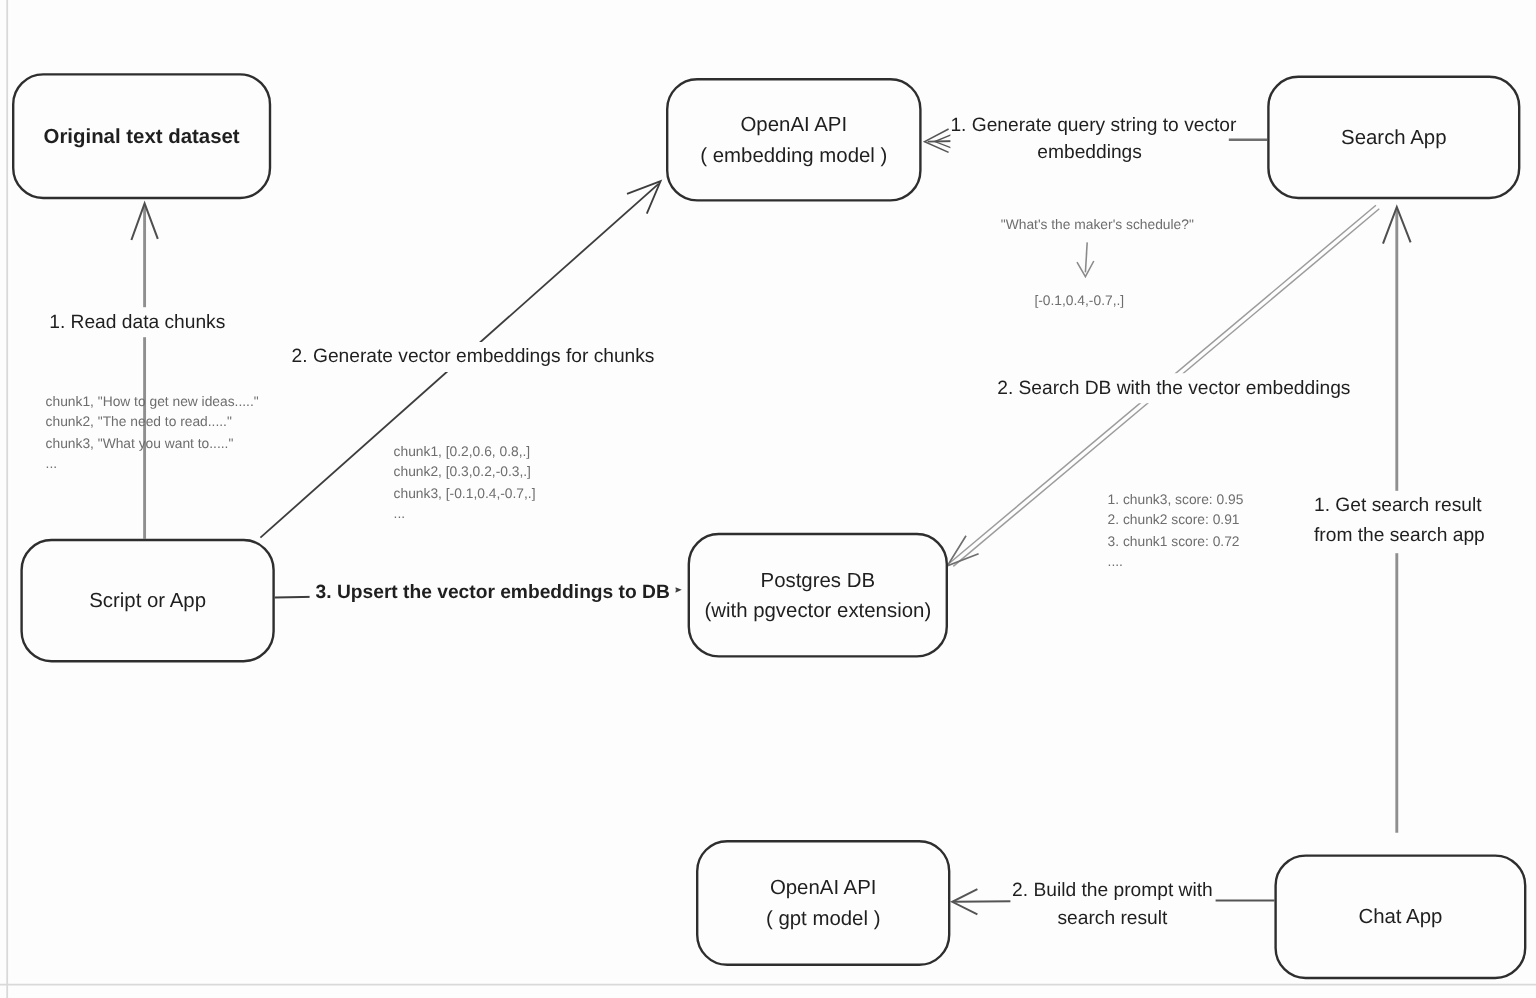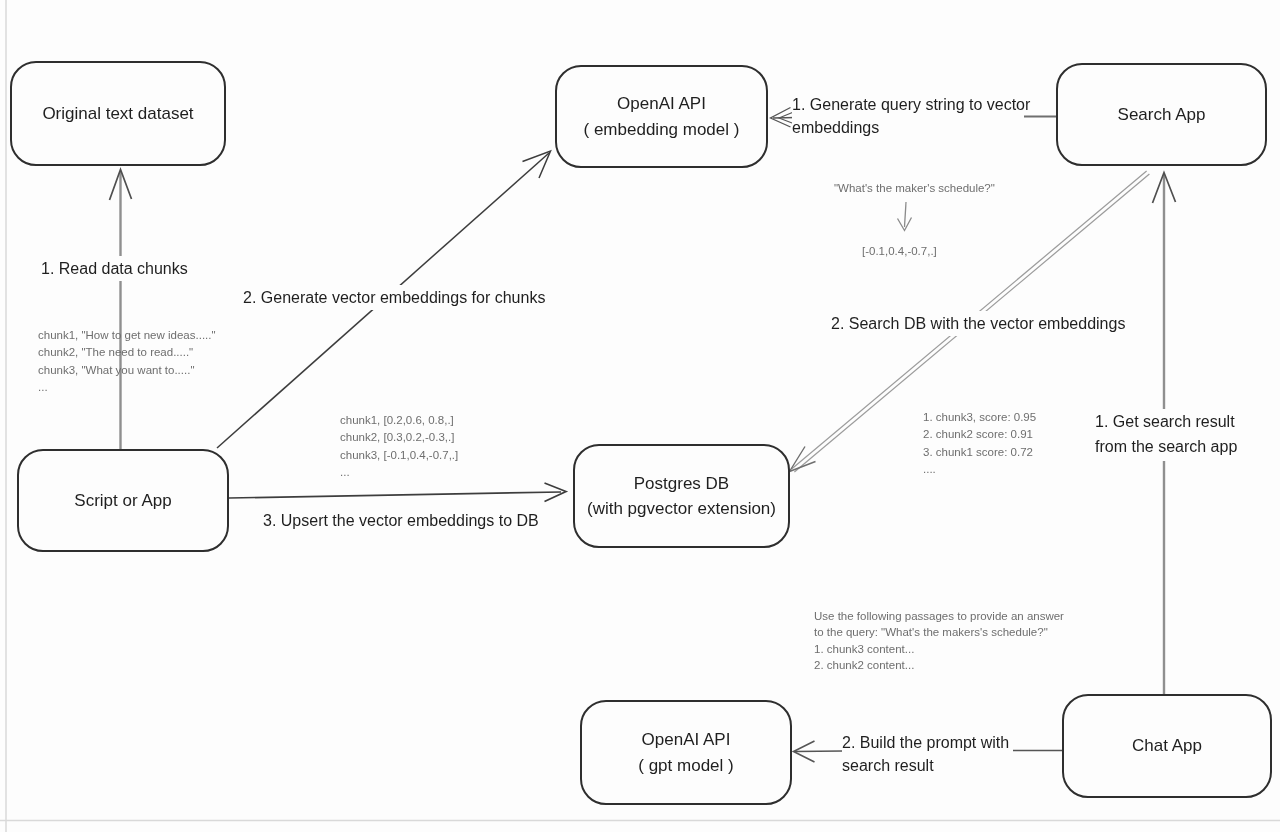--- a/index.html
+++ b/index.html
@@ -16,21 +16,21 @@
     font-size:17px;color:#1f1f1f;text-align:center;line-height:1.5;
   }
   .elabel{
     position:absolute;font-size:16px;color:#1f1f1f;background:#fdfdfd;
     padding:1px 5px;white-space:nowrap;line-height:1.45;
   }
   .anno{
     position:absolute;font-size:11.5px;color:#6e6e6e;
     line-height:1.52;white-space:nowrap;
   }
-  .center{text-align:left;}
+  .center{text-align:center;}
 </style>
 </head>
 <body>
 
 <div class="canvas">
 
   <svg class="lines" width="1280" height="832" viewBox="0 0 1280 832">
     <g>
       <line x1="6" y1="0" x2="6" y2="832" stroke="#d9d9d9" stroke-width="1.5"></line>
       <line x1="0" y1="820.5" x2="1280" y2="820.5" stroke="#d9d9d9" stroke-width="1.5"></line>
@@ -74,21 +74,21 @@
       <line x1="795" y1="751.5" x2="843" y2="751" stroke="#555555" stroke-width="1.7"></line>
       <line x1="1013" y1="750.5" x2="1062" y2="750.5" stroke="#555555" stroke-width="1.7"></line>
     </g>
 
     <g>
       <line x1="906" y1="202" x2="904.5" y2="227" stroke="#8a8a8a" stroke-width="1.3"></line>
       <path d="M897.5 218.5 L904.5 230.5 L911.5 217.5" fill="none" stroke="#8a8a8a" stroke-width="1.3"></path>
     </g>
   </svg>
 
-  <div class="node" style="left:10px;top:61px;width:216px;height:105px;">
+  <div class="node" style="left:10px;top:61px;width:216px;height:105px;font-weight:bold;">
     <span>Original text dataset</span>
   </div>
 
   <div class="node" style="left:555px;top:65px;width:213px;height:103px;">
     <span>OpenAI API</span>
     <span>( embedding model )</span>
   </div>
 
   <div class="node" style="left:1056px;top:63px;width:211px;height:103px;">
     <span>Search App</span>
@@ -101,29 +101,29 @@
   <div class="node" style="left:573px;top:444px;width:217px;height:104px;">
     <span>Postgres DB</span>
     <span>(with pgvector extension)</span>
   </div>
 
   <div class="node" style="left:580px;top:700px;width:212px;height:105px;">
     <span>OpenAI API</span>
     <span>( gpt model )</span>
   </div>
 
-  <div class="node" style="left:1062px;top:694px;width:210px;height:104px;">
+  <div class="node" style="left:1062px;top:712px;width:210px;height:104px;">
     <span>Chat App</span>
   </div>
 
   <div class="elabel" style="left:36px;top:256px;">1. Read data chunks</div>
 
   <div class="elabel" style="left:238px;top:285px;">2. Generate vector embeddings for chunks</div>
 
-  <div class="elabel" style="left:258px;top:508px;">3. Upsert the vector embeddings to DB</div>
+  <div class="elabel" style="left:258px;top:481px;font-weight:bold;">3. Upsert the vector embeddings to DB</div>
 
   <div class="elabel center" style="left:792px;top:93px;width:232px;padding:0;">
     <div>1. Generate query string to vector</div>
     <div>embeddings</div>
   </div>
 
   <div class="elabel" style="left:826px;top:311px;">2. Search DB with the vector embeddings</div>
 
   <div class="elabel" style="left:1090px;top:409px;line-height:1.55;">
     <div>1. Get search result</div>
@@ -135,38 +135,32 @@
     <div>search result</div>
   </div>
 
   <div class="anno" style="left:38px;top:327px;">
     <div>chunk1, "How to get new ideas....."</div>
     <div>chunk2, "The need to read....."</div>
     <div>chunk3, "What you want to....."</div>
     <div>...</div>
   </div>
 
-  <div class="anno" style="left:340px;top:369px;margin-top:43px;">
+  <div class="anno" style="left:328px;top:369px;">
     <div>chunk1, [0.2,0.6, 0.8,.]</div>
     <div>chunk2, [0.3,0.2,-0.3,.]</div>
     <div>chunk3, [-0.1,0.4,-0.7,.]</div>
     <div>...</div>
   </div>
 
   <div class="anno" style="left:834px;top:180px;">"What's the maker's schedule?"</div>
 
   <div class="anno" style="left:862px;top:243px;">[-0.1,0.4,-0.7,.]</div>
 
   <div class="anno" style="left:923px;top:409px;">
     <div>1. chunk3, score: 0.95</div>
     <div>2. chunk2 score: 0.91</div>
     <div>3. chunk1 score: 0.72</div>
     <div>....</div>
   </div>
 
-  <div class="anno" style="left:814px;top:608px;line-height:1.42;">
-    <div>Use the following passages to provide an answer</div>
-    <div>to the query: "What's the makers's schedule?"</div>
-    <div>1. chunk3 content...</div>
-    <div>2. chunk2 content...</div>
-  </div>
 
 </div>
 
 </body></html>

